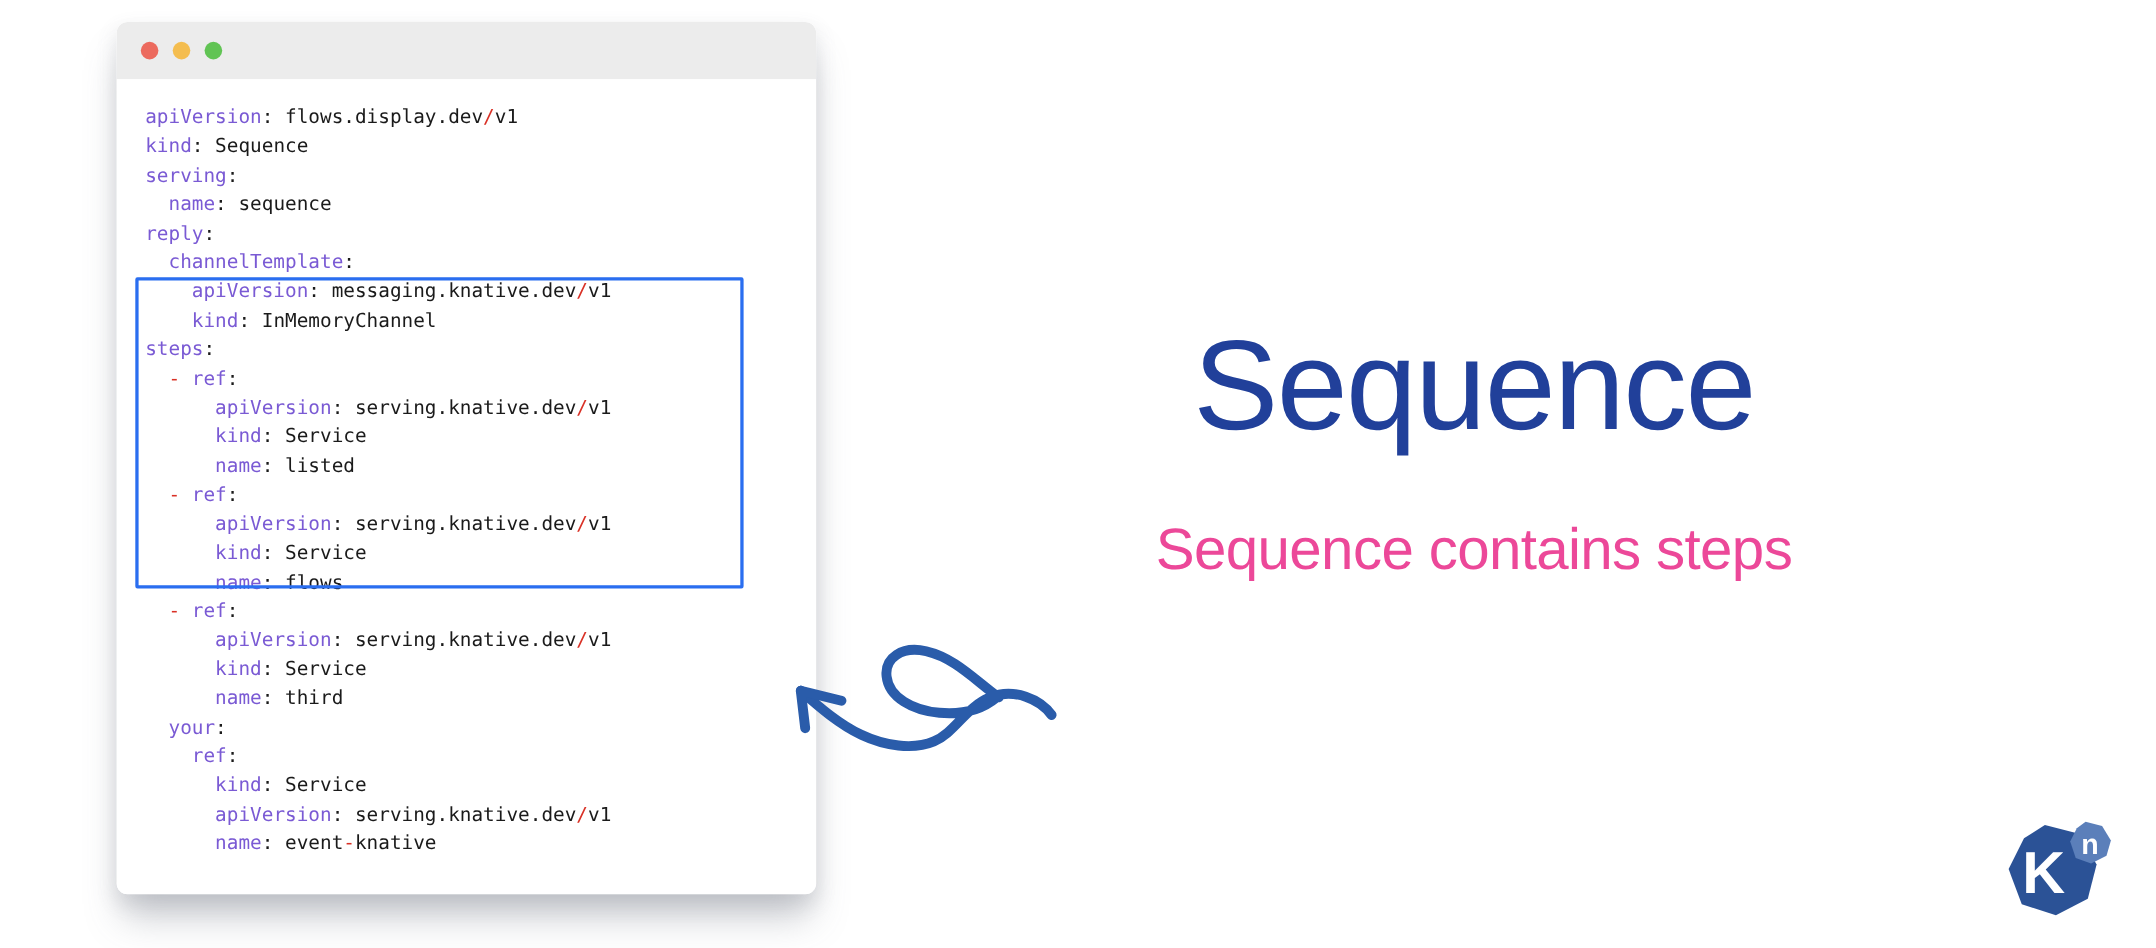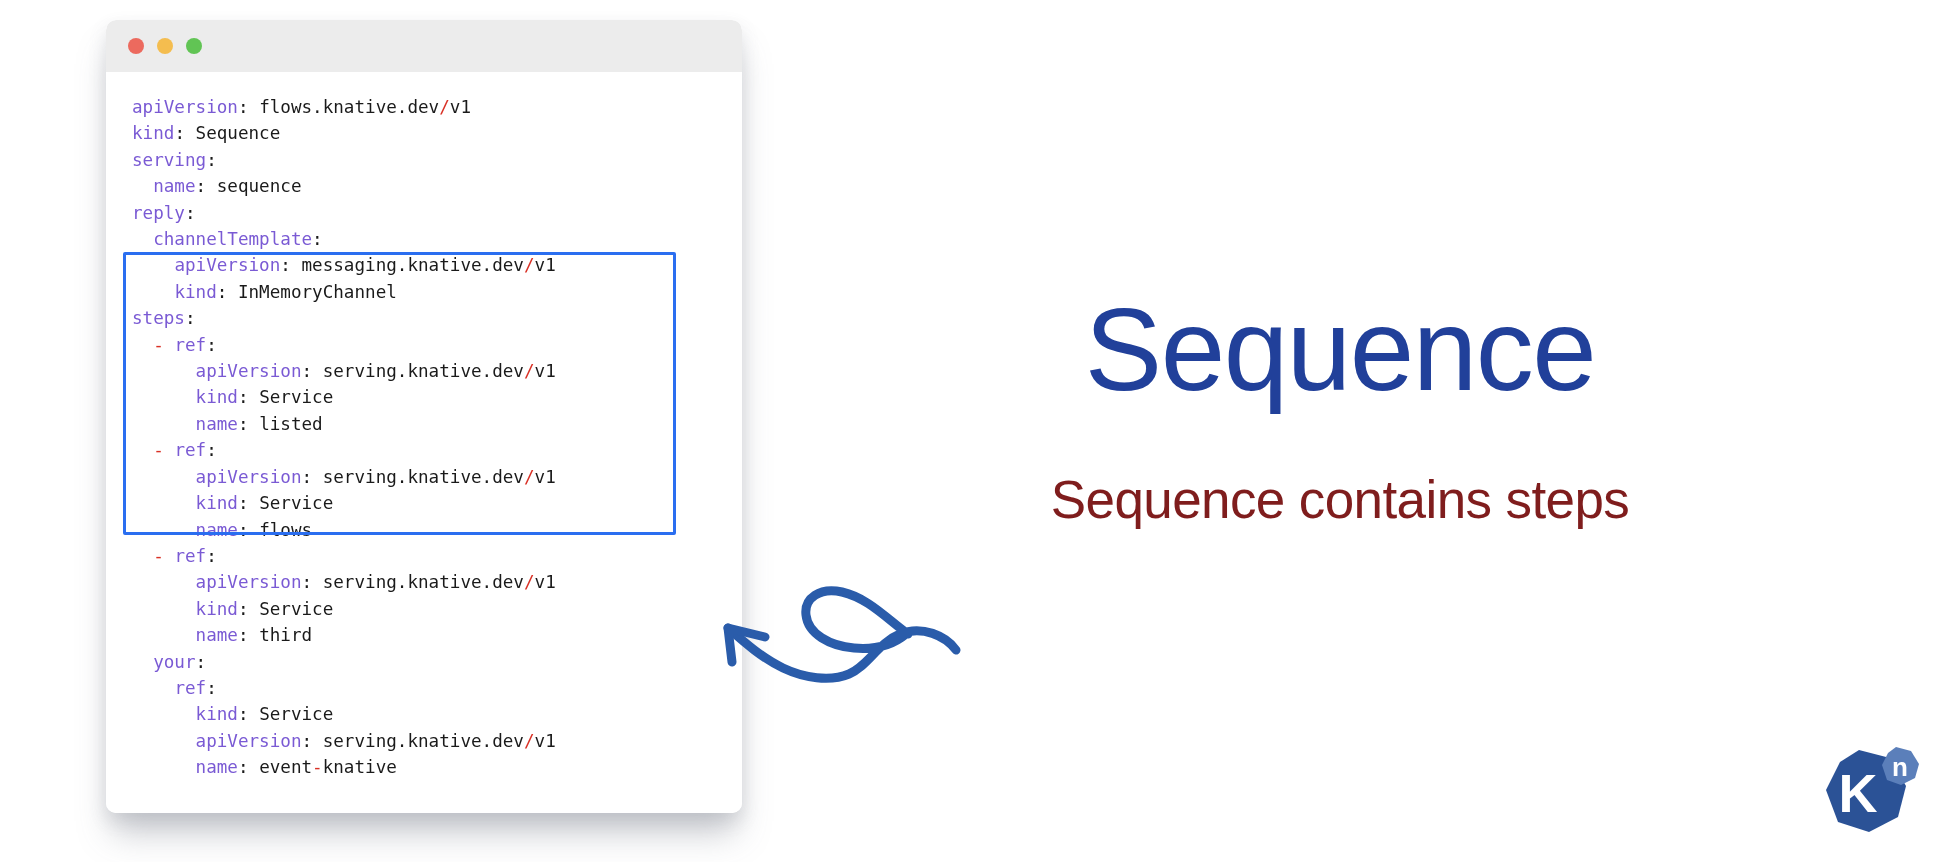--- a/index.html
+++ b/index.html
@@ -107,21 +107,21 @@
     color: #21409a;
     letter-spacing: -1.5px;
   }
 
   .subcopy {
     position: absolute;
     left: 790px;
     top: 462px;
     width: 1100px;
     text-align: center;
-    color: #7f1d1d;
+    color: #ec4899;
     font-size: 53px;
     line-height: 76px;
     font-weight: 400;
     letter-spacing: -0.6px;
   }
 
   
   .arrow-annotation {
     position: absolute;
     left: 672px;
@@ -148,21 +148,21 @@
 
   <div class="code-window">
 
     <div class="title-bar">
       <span class="dot dot-red"></span>
       <span class="dot dot-yellow"></span>
       <span class="dot dot-green"></span>
     </div>
 
     <div class="code-body">
-      <pre class="code"><span id="code-slot"><span class="k">apiVersion</span><span class="c">:</span> <span class="v">flows.knative.dev</span><span class="p">/</span><span class="v">v1</span>
+      <pre class="code"><span id="code-slot"><span class="k">apiVersion</span><span class="c">:</span> <span class="v">flows.display.dev</span><span class="p">/</span><span class="v">v1</span>
 <span class="k">kind</span><span class="c">:</span> <span class="v">Sequence</span>
 <span class="k">serving</span><span class="c">:</span>
   <span class="k">name</span><span class="c">:</span> <span class="v">sequence</span>
 <span class="k">reply</span><span class="c">:</span>
   <span class="k">channelTemplate</span><span class="c">:</span>
     <span class="k">apiVersion</span><span class="c">:</span> <span class="v">messaging.knative.dev</span><span class="p">/</span><span class="v">v1</span>
     <span class="k">kind</span><span class="c">:</span> <span class="v">InMemoryChannel</span>
 <span class="k">steps</span><span class="c">:</span>
   <span class="p">-</span> <span class="k">ref</span><span class="c">:</span>
       <span class="k">apiVersion</span><span class="c">:</span> <span class="v">serving.knative.dev</span><span class="p">/</span><span class="v">v1</span>

